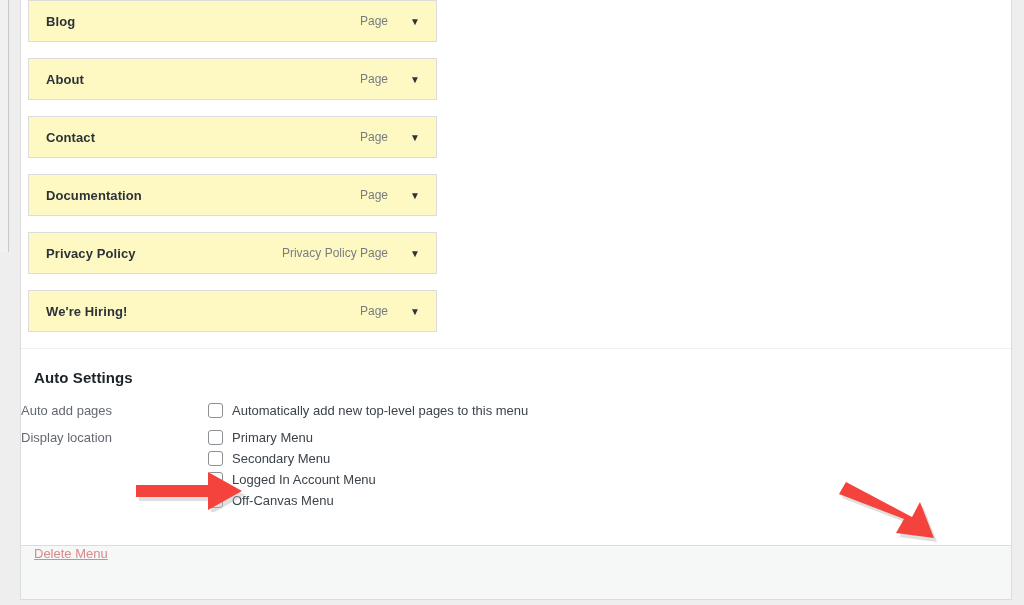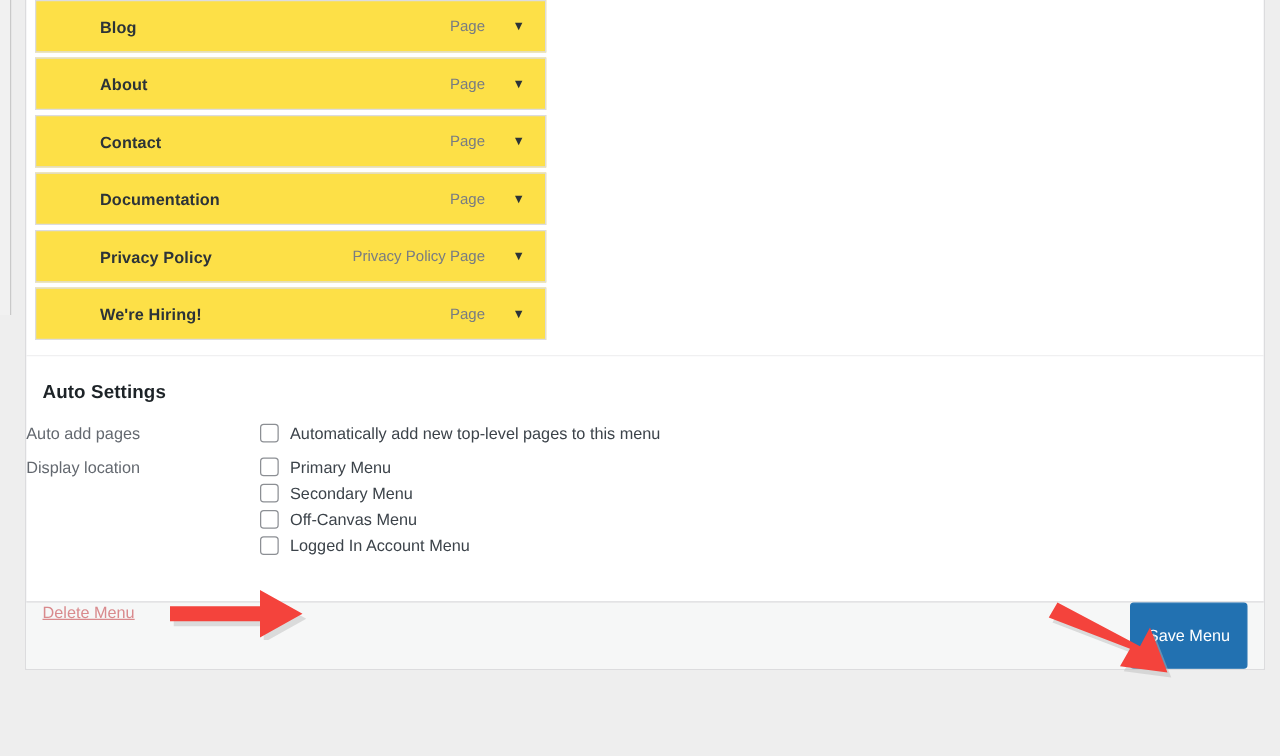--- a/index.html
+++ b/index.html
@@ -35,29 +35,28 @@
     border-top: none;
   }
 
   
   #menu-items {
     padding: 8px 0 0 0;
   }
   .menu-row {
     position: relative;
     width: 409px;
-    margin: 0 0 4px 7px;
+    margin: 0 0 16px 7px;
     height: 42px;
-    background: #fde047;
+    background: #fef9c3;
     border: 1px solid #dcdcde;
     box-sizing: border-box;
     display: flex;
     align-items: center;
     cursor: move;
-    padding-left: 34px;
   }
   .menu-row-title {
     font-size: 13px;
     font-weight: bold;
     color: #2c3338;
     padding-left: 17px;
     flex: 1;
     letter-spacing: .1px;
   }
   .menu-row-type {
@@ -244,37 +243,36 @@
           <span class="cb-label">Primary Menu</span>
         </div>
 
         <div class="cb-line">
           <span class="cb"></span>
           <span class="cb-label">Secondary Menu</span>
         </div>
 
         <div class="cb-line">
           <span class="cb"></span>
+          <span class="cb-label">Logged In Account Menu</span>
+        </div>
+
+        <div class="cb-line">
+          <span class="cb"></span>
           <span class="cb-label">Off-Canvas Menu</span>
-        </div>
-
-        <div class="cb-line">
-          <span class="cb"></span>
-          <span class="cb-label">Logged In Account Menu</span>
         </div>
 
 
       </div>
     </div>
 
   </div>
 
   <div id="panel-footer">
     <span id="delete-menu-link">Delete Menu</span>
-    <button id="save-menu-button">Save Menu</button>
   </div>
 
 </div>
 
 <svg id="arrow-footer-checkbox" class="arrow-svg" width="124" height="54">
   <g transform="translate(0,4)">
     <path d="M6,23 L78,23 L78,10 L112,29 L78,48 L78,35 L6,35 Z" fill="#b9b9b9" opacity="0.45" transform="translate(3,4)"></path>
     <path d="M6,23 L78,23 L78,10 L112,29 L78,48 L78,35 L6,35 Z" fill="#f4433c"></path>
   </g>
 </svg>

